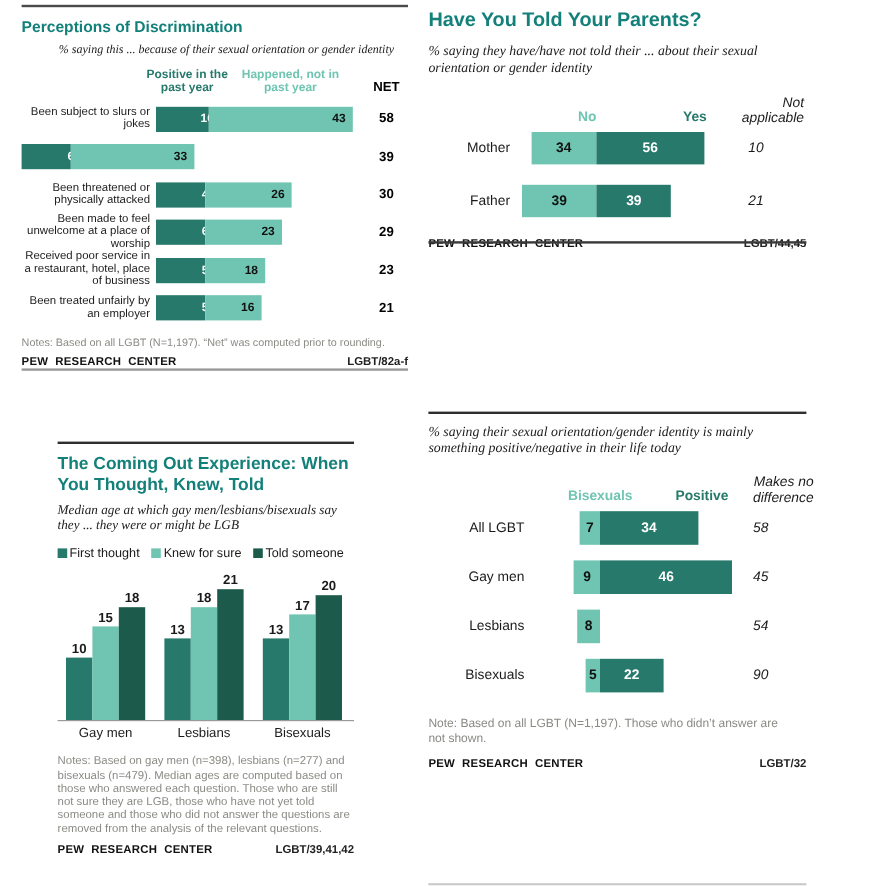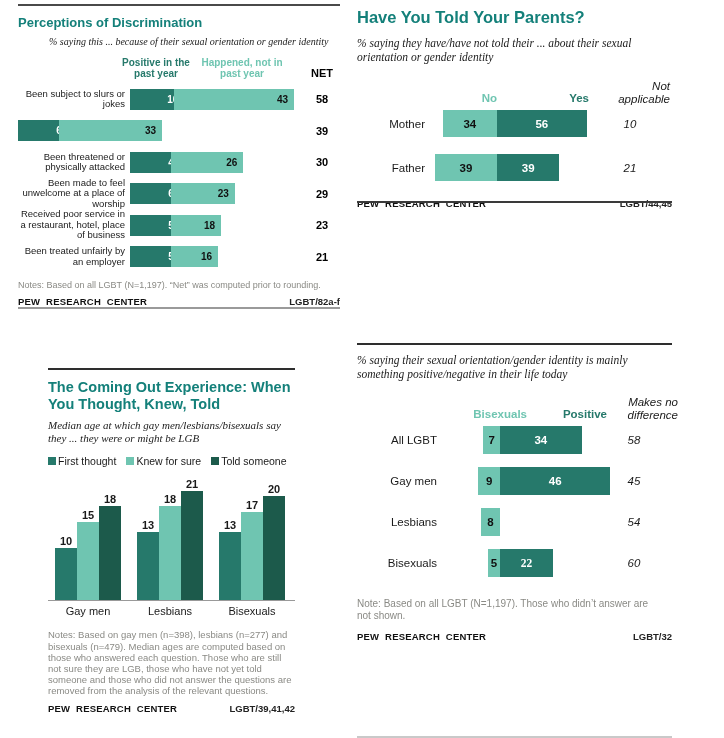--- a/index.html
+++ b/index.html
@@ -312,22 +312,22 @@
         <div class="neg-zone">
           <div class="seg light" style="width: 19.2px;">8</div>
         </div>
         <div class="na">54</div>
       </div>
       <div class="pr-row">
         <div class="pr-label">Bisexuals</div>
         <div class="neg-zone">
           <div class="seg light" style="width: 12px;">5</div>
         </div>
-        <div class="seg dark" style="width: 52.8px; font-family: Liberation Serif, serif;">22</div>
-        <div class="na">60</div>
+        <div class="seg dark" style="width: 52.8px;">22</div>
+        <div class="na">90</div>
       </div>
     </div>
   <p class="notes">Note: Based on all LGBT (N=1,197). Those who didn’t answer are not shown.</p>
   <div class="footer">
     <span class="pew">PEW RESEARCH CENTER</span>
     <span class="src">LGBT/32</span>
   </div>
   <div class="rule light bot"></div>
 </section>
 

